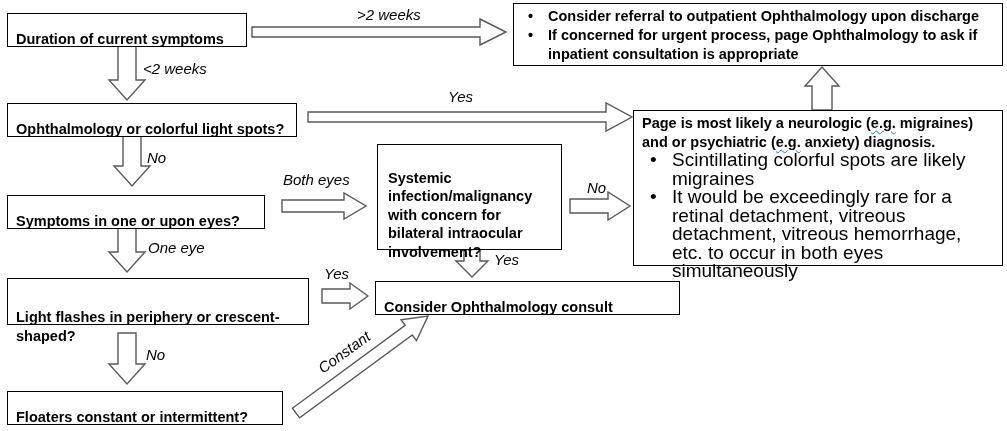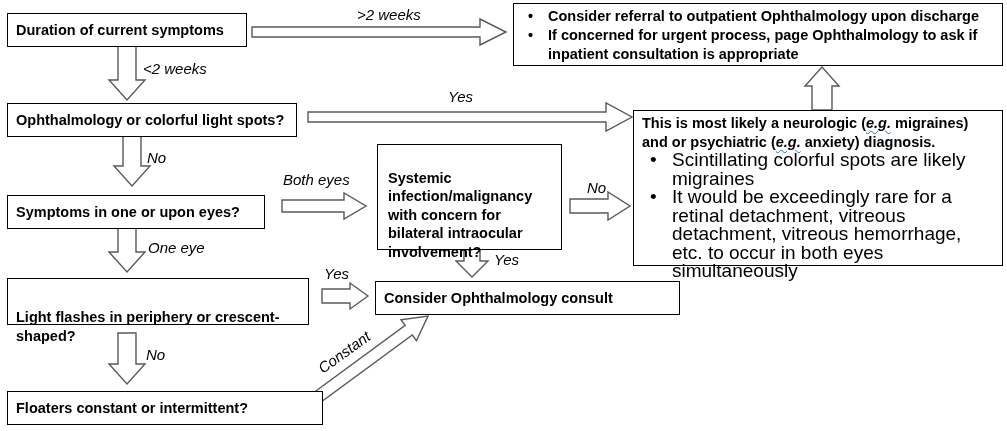--- a/index.html
+++ b/index.html
@@ -6,35 +6,35 @@
   .canvas{
     position:relative;width:1007px;height:431px;background:#ffffff;
     font-family:"Liberation Sans", sans-serif;color:#000;overflow:hidden;
   }
   svg.arrows{position:absolute;left:0;top:0;width:1007px;height:431px;}
   svg.arrows polygon{fill:#ffffff;stroke:#595959;stroke-width:1.4;stroke-linejoin:miter;}
   .box{
     position:absolute;box-sizing:border-box;background:#fff;
     border:1.6px solid #000;font-weight:bold;font-size:14.5px;line-height:19px;
   }
-  .box.single{display:flex;align-items:center;padding:16px 8px;white-space:nowrap;}
+  .box.single{display:flex;padding:16px 8px;white-space:nowrap;}
   .box.multi{padding:3px 8px;}
   .prewrap{white-space:pre-line;}
   .bullets{padding:0;margin:0;}
   .b-row{display:flex;}
   .b-row::before{content:"\2022";flex:0 0 26px;padding-left:6px;box-sizing:border-box;}
   .b-row .b-text{flex:1;}
   .neuro-bullets .b-row{font-weight:normal;font-size:19px;line-height:18.5px;}
   .neuro-bullets .b-row::before{flex:0 0 30px;padding-left:8px;}
   .edge-label{
     position:absolute;font-style:italic;font-size:15px;line-height:17px;white-space:nowrap;
   }
   .eg-underline{
     text-decoration:underline;text-decoration-style:wavy;
-    text-decoration-color:#2e74b5;text-decoration-thickness:1px;text-underline-offset:2px;font-style:italic;
+    text-decoration-color:#2e74b5;text-decoration-thickness:1px;text-underline-offset:2px;
   }
   .rot{transform:translate(-50%,-50%) rotate(-36deg);transform-origin:center;}
 </style>
 </head>
 <body>
 
 <div class="canvas">
 
   <svg class="arrows" viewBox="0 0 1007 431">
     <polygon points="252,27 480,27 480,19 506,32 480,45 480,37 252,37"></polygon>
@@ -77,42 +77,42 @@
   <div class="box multi prewrap" style="left:377px;top:144px;width:185px;height:106px;padding:5px 10px;line-height:18.5px;">
     <span>Systemic
 infection/malignancy
 with concern for
 bilateral intraocular
 involvement?</span>
   </div>
 
   <div class="box multi" style="left:633px;top:110px;width:370px;height:156px;line-height:18.5px;">
     <div>
-      <span>This is most likely a neurologic (</span><span class="eg-underline">e.g.</span><span> migraines) and or psychiatric (</span><span class="eg-underline">e.g.</span><span> anxiety) diagnosis.</span>
+      <span>Page is most likely a neurologic (</span><span class="eg-underline">e.g.</span><span> migraines) and or psychiatric (</span><span class="eg-underline">e.g.</span><span> anxiety) diagnosis.</span>
     </div>
     <div class="bullets neuro-bullets">
       <div class="b-row">
         <span class="b-text">Scintillating colorful spots are likely migraines</span>
       </div>
       <div class="b-row">
         <span class="b-text">It would be exceedingly rare for a retinal detachment, vitreous detachment, vitreous hemorrhage, etc. to occur in both eyes simultaneously</span>
       </div>
     </div>
   </div>
 
   <div class="box multi prewrap" style="left:7px;top:278px;width:302px;height:47px;padding:9px 8px;line-height:19.5px;">
     <span>Light flashes in periphery or crescent-
 shaped?</span>
   </div>
 
   <div class="box single" style="left:375px;top:281px;width:305px;height:15px;">
     <span>Consider Ophthalmology consult</span>
   </div>
 
-  <div class="box single" style="left:7px;top:391px;width:316px;height:26px;">
+  <div class="box single" style="left:7px;top:391px;width:276px;height:26px;">
     <span>Floaters constant or intermittent?</span>
   </div>
 
   <div class="edge-label" style="left:345px;top:6px;margin-left:12px;">&gt;2 weeks</div>
   <div class="edge-label" style="left:143px;top:60px;">&lt;2 weeks</div>
   <div class="edge-label" style="left:448px;top:88px;">Yes</div>
   <div class="edge-label" style="left:147px;top:149px;">No</div>
   <div class="edge-label" style="left:283px;top:171px;">Both eyes</div>
   <div class="edge-label" style="left:148px;top:239px;">One eye</div>
   <div class="edge-label" style="left:587px;top:179px;">No</div>

